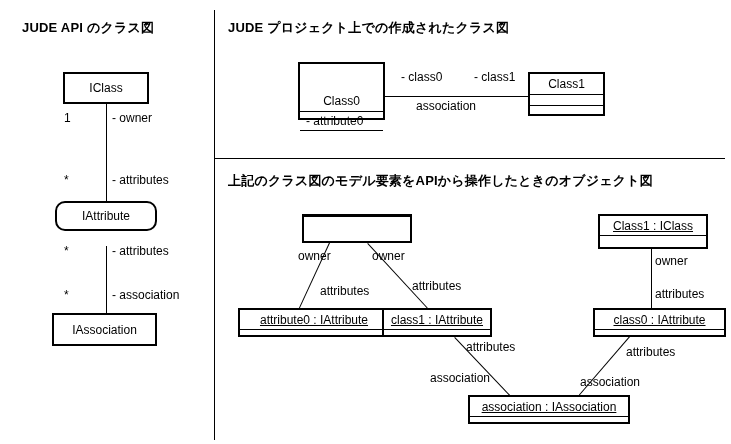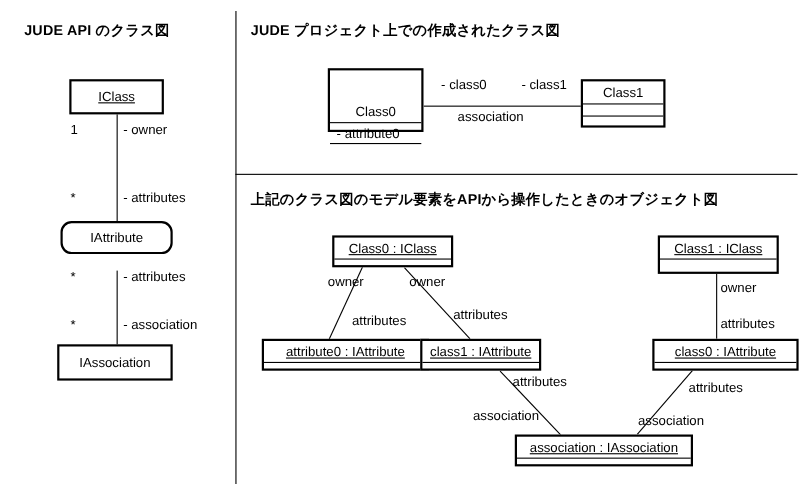--- a/index.html
+++ b/index.html
@@ -100,21 +100,21 @@
 
   <div class="section-title" style="left:228px; top:172px;">上記のクラス図のモデル要素をAPIから操作したときのオブジェクト図</div>
 
   <div class="divider-v" style="left:214px; top:10px; height:430px;"></div>
   <div class="divider-h" style="left:214px; top:158px; width:511px;"></div>
 
   <div class="line-v" style="left:106px; top:103px; height:115px;"></div>
   <div class="line-v" style="left:106px; top:246px; height:68px;"></div>
 
   <div class="box" style="left:63px; top:72px; width:86px; height:32px;">
-    <div class="compartment" style="height:100%;text-decoration:underline;">IClass</div>
+    <div class="compartment" style="height:100%;">IClass</div>
   </div>
 
   <div class="lbl" style="left:64px; top:112px;">1</div>
   <div class="lbl" style="left:112px; top:112px;">- owner</div>
 
   <div class="lbl" style="left:64px; top:174px;">*</div>
   <div class="lbl" style="left:112px; top:174px;">- attributes</div>
 
   <div class="box" style="left:55px; top:201px; width:102px; height:30px;border-radius:10px;">
     <div class="compartment" style="height:100%;">IAttribute</div>
@@ -152,23 +152,20 @@
 
   <div class="line-diag" style="left:368px; top:243px; width:88.3px; transform:rotate(47.3deg);"></div>
 
   <div class="line-v" style="left:651px; top:243px; height:65px;"></div>
 
   <div class="line-diag" style="left:455px; top:337px; width:79.8px; transform:rotate(46.5deg);"></div>
 
   <div class="line-diag" style="left:630px; top:337px; width:76.6px; transform:rotate(130.8deg);"></div>
 
   <div class="box" style="left:302px; top:214px; width:110px; height:29px;">
-    <div class="compartment" style="height:19px;">
-      <span class="obj-name">Class0 : IClass</span>
-    </div>
     <div class="compartment sep" style="height:8px;"></div>
   </div>
 
   <div class="box" style="left:598px; top:214px; width:110px; height:35px;">
     <div class="compartment" style="height:19px;">
       <span class="obj-name">Class1 : IClass</span>
     </div>
     <div class="compartment sep" style="height:8px;"></div>
   </div>
 

